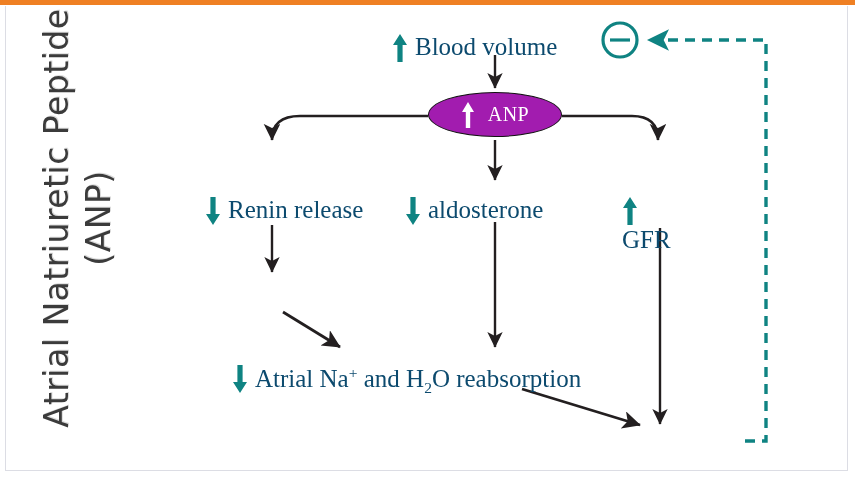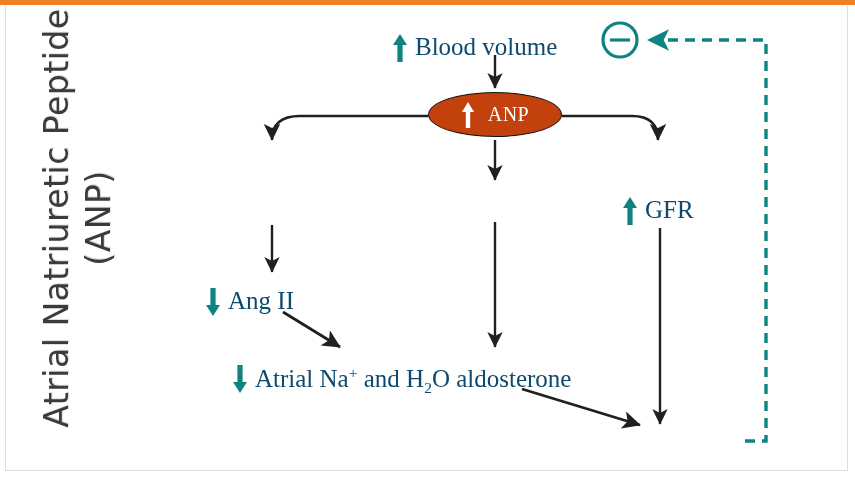--- a/index.html
+++ b/index.html
@@ -66,21 +66,21 @@
   .node .txt sup { font-size: 0.62em; vertical-align: super; }
   .node .txt sub { font-size: 0.62em; vertical-align: sub; }
 
   
   .ind { display: inline-block; margin-right: 7px; line-height: 0; }
 
   .anp-oval {
     position: absolute;
     left: 428px; top: 92px;
     width: 134px; height: 45px;
-    background: #c2410c;
+    background: #a21caf;
     border: 1.5px solid #111111;
     border-radius: 50% / 50%;
     display: flex;
     align-items: center;
     justify-content: center;
     box-sizing: border-box;
   }
   .anp-oval .anp-txt {
     color: #ffffff;
     font-size: 20px;
@@ -155,43 +155,51 @@
 
   <div class="anp-oval">
     <span class="ind">
       <svg width="14" height="28" viewBox="0 0 14 28">
           <path d="M7 1 L13 11 L9.2 11 L9.2 27 L4.8 27 L4.8 11 L1 11 Z" fill="#ffffff"></path>
         </svg>
     </span>
     <span class="anp-txt">ANP</span>
   </div>
 
-
-
-  <div class="node" style="left:622px; top:181px;">
+  <div class="node" style="left:205px; top:181px;">
+    <span class="ind">
+      <svg width="16" height="30" viewBox="0 0 16 30">
+          <path d="M8 29 L1 18 L5.4 18 L5.4 1 L10.6 1 L10.6 18 L15 18 Z" fill="#0f8382"></path>
+        </svg>
+    </span>
+    <span class="txt">Renin release</span>
+  </div>
+
+  <div class="node" style="left:405px; top:181px;">
+    <span class="ind">
+      <svg width="16" height="30" viewBox="0 0 16 30">
+          <path d="M8 29 L1 18 L5.4 18 L5.4 1 L10.6 1 L10.6 18 L15 18 Z" fill="#0f8382"></path>
+        </svg>
+    </span>
+    <span class="txt">aldosterone</span>
+  </div>
+
+  <div class="node" style="left:622px; top:181px;flex-direction:column;">
     <span class="ind">
       <svg width="16" height="30" viewBox="0 0 16 30">
           <path d="M8 1 L15 12 L10.6 12 L10.6 29 L5.4 29 L5.4 12 L1 12 Z" fill="#0f8382"></path>
         </svg>
     </span>
     <span class="txt">GFR</span>
   </div>
 
-  <div class="node" style="left:205px; top:272px;">
+
+  <div class="node" style="left:232px; top:349px;">
     <span class="ind">
       <svg width="16" height="30" viewBox="0 0 16 30">
           <path d="M8 29 L1 18 L5.4 18 L5.4 1 L10.6 1 L10.6 18 L15 18 Z" fill="#0f8382"></path>
         </svg>
     </span>
-    <span class="txt">Ang II</span>
-  </div>
-
-  <div class="node" style="left:232px; top:349px;">
-    <span class="ind">
-      <svg width="16" height="30" viewBox="0 0 16 30">
-          <path d="M8 29 L1 18 L5.4 18 L5.4 1 L10.6 1 L10.6 18 L15 18 Z" fill="#0f8382"></path>
-        </svg>
-    </span>
-    <span class="txt"><span>Atrial Na</span><sup>+</sup><span> and H</span><sub>2</sub><span>O aldosterone</span></span>
+    <span class="txt"><span>Atrial Na</span><sup>+</sup><span> and H</span><sub>2</sub><span>O reabsorption</span></span>
   </div>
 
 
 </div>
 
 </body></html>

